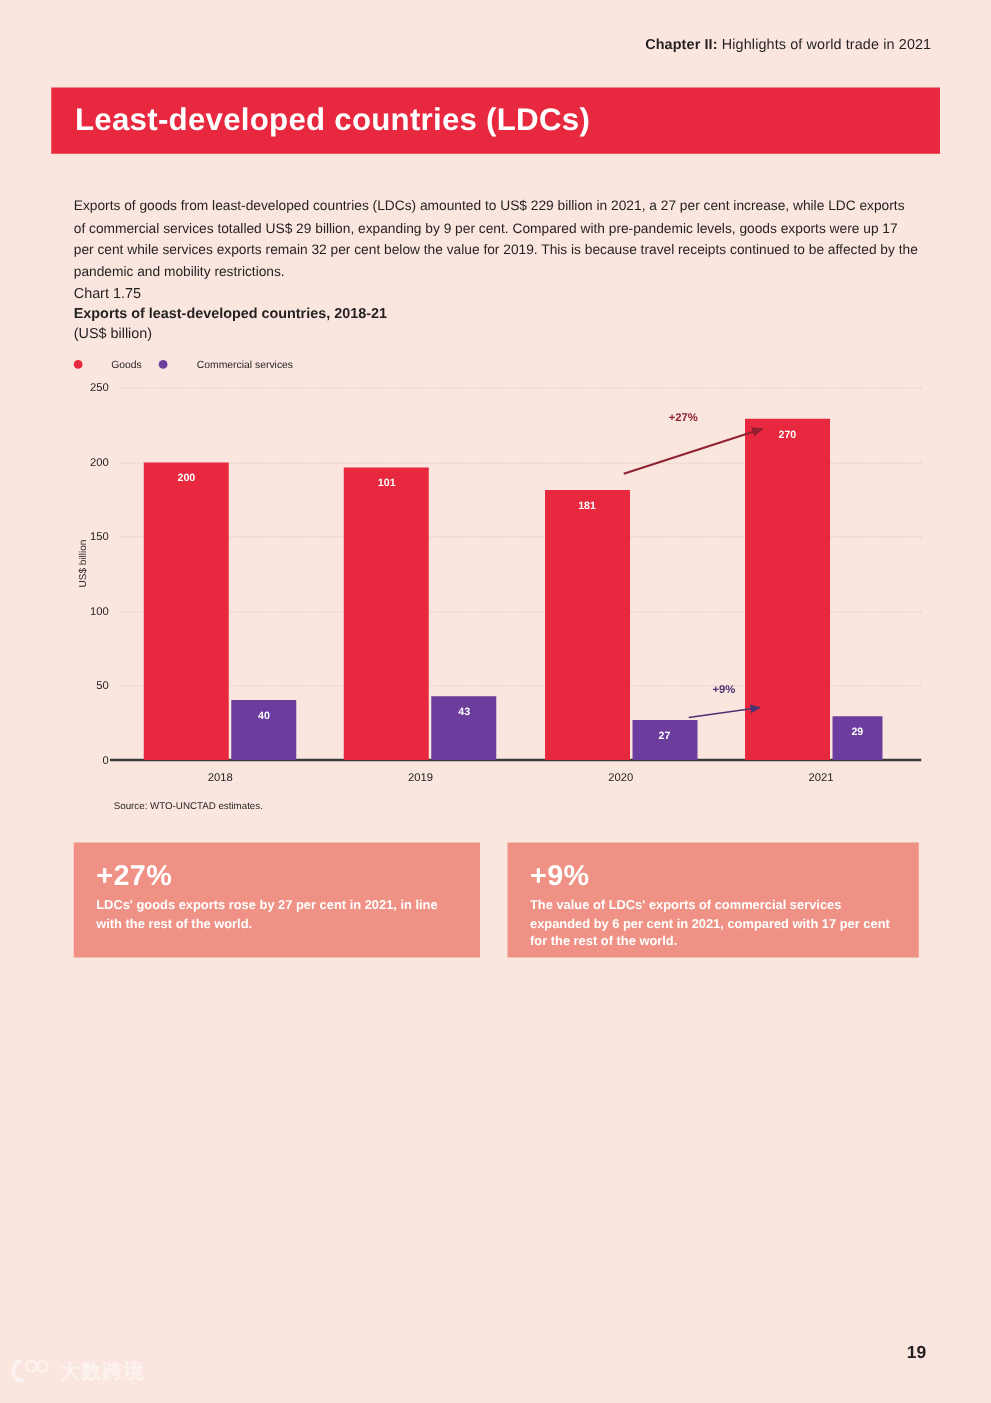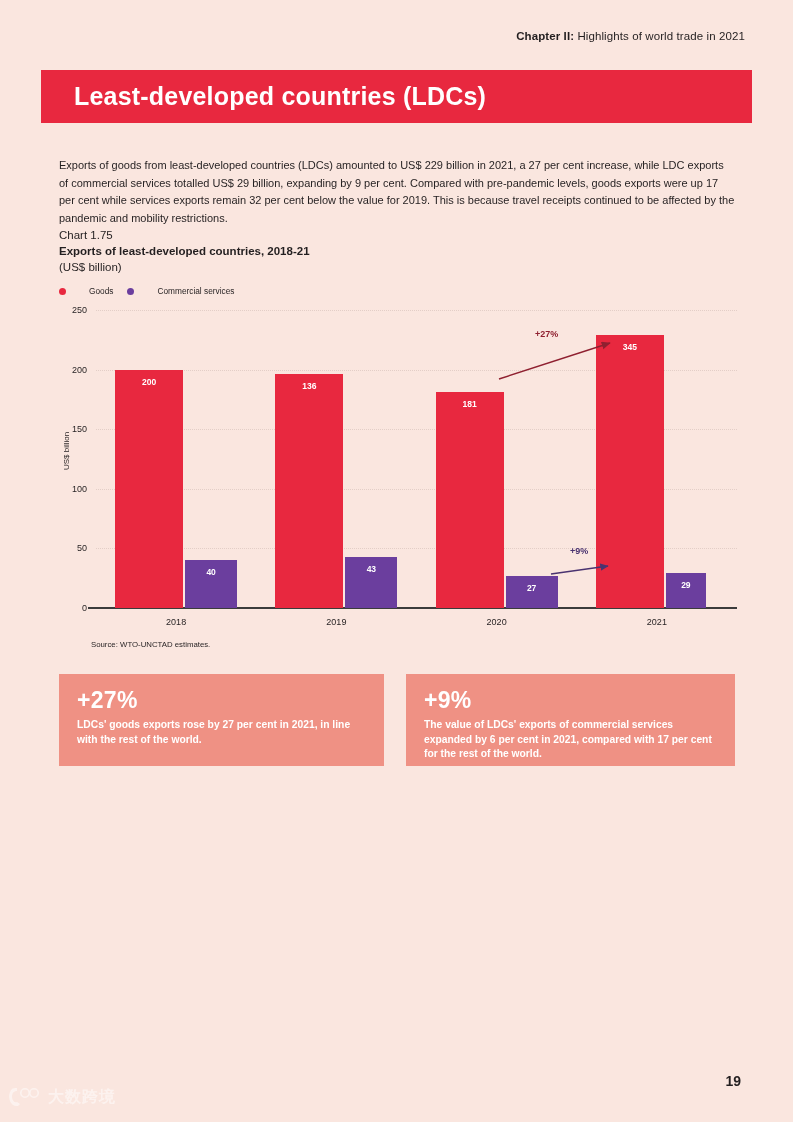--- a/index.html
+++ b/index.html
@@ -38,21 +38,21 @@
     height: 53px;
     background: #e8283f;
     display: flex;
     align-items: center;
   }
   .banner-title {
     color: #ffffff;
     font-size: 25px;
     font-weight: bold;
     letter-spacing: 0.2px;
-    padding-left: 33px;
+    padding-left: 19px;
   }
 
   
   .intro {
     position: absolute;
     left: 59px;
     top: 146px;
     width: 676px;
     font-size: 11px;
     line-height: 17.6px;
@@ -298,39 +298,39 @@
       <div class="bar bar-goods" style="left: 19.125px; width: 68px; height: 238.4px;">
         <div class="bar-value">200</div>
       </div>
       <div class="bar bar-services" style="left: 89.125px; width: 52px; height: 47.68px;">
         <div class="bar-value">40</div>
       </div>
       <div class="xtick">2018</div>
     </div>
     <div class="group" style="left: 160.25px; width: 160.25px;">
       <div class="bar bar-goods" style="left: 19.125px; width: 68px; height: 233.632px;">
-        <div class="bar-value">136</div>
+        <div class="bar-value">101</div>
       </div>
       <div class="bar bar-services" style="left: 89.125px; width: 52px; height: 51.256px;">
         <div class="bar-value">43</div>
       </div>
       <div class="xtick">2019</div>
     </div>
     <div class="group" style="left: 320.5px; width: 160.25px;">
       <div class="bar bar-goods" style="left: 19.125px; width: 68px; height: 215.752px;">
         <div class="bar-value">181</div>
       </div>
       <div class="bar bar-services" style="left: 89.125px; width: 52px; height: 32.184px;">
         <div class="bar-value">27</div>
       </div>
       <div class="xtick">2020</div>
     </div>
     <div class="group" style="left: 480.75px; width: 160.25px;">
       <div class="bar bar-goods" style="left: 19.125px; width: 68px; height: 272.968px;">
-        <div class="bar-value">345</div>
+        <div class="bar-value">270</div>
       </div>
       <div class="bar bar-services" style="left: 89.125px; width: 40px; height: 34.568px;">
         <div class="bar-value">29</div>
       </div>
       <div class="xtick">2021</div>
     </div>
   </div>
 
 <div class="annot annot-27">+27%</div>
 <div class="annot annot-9">+9%</div>

